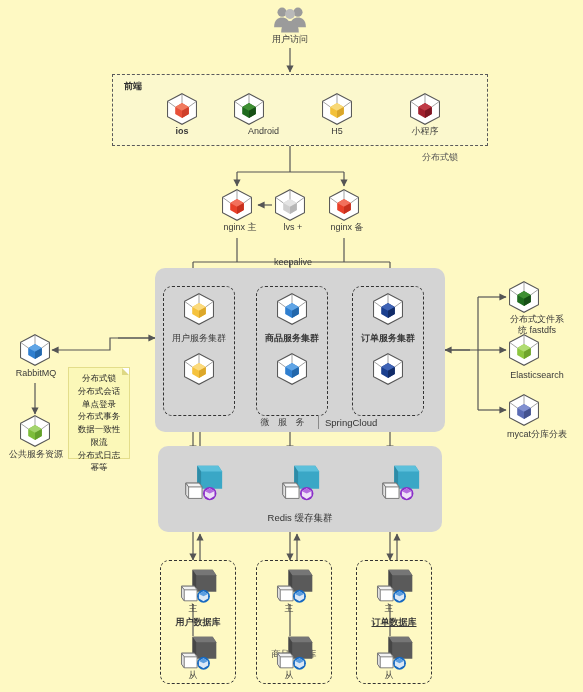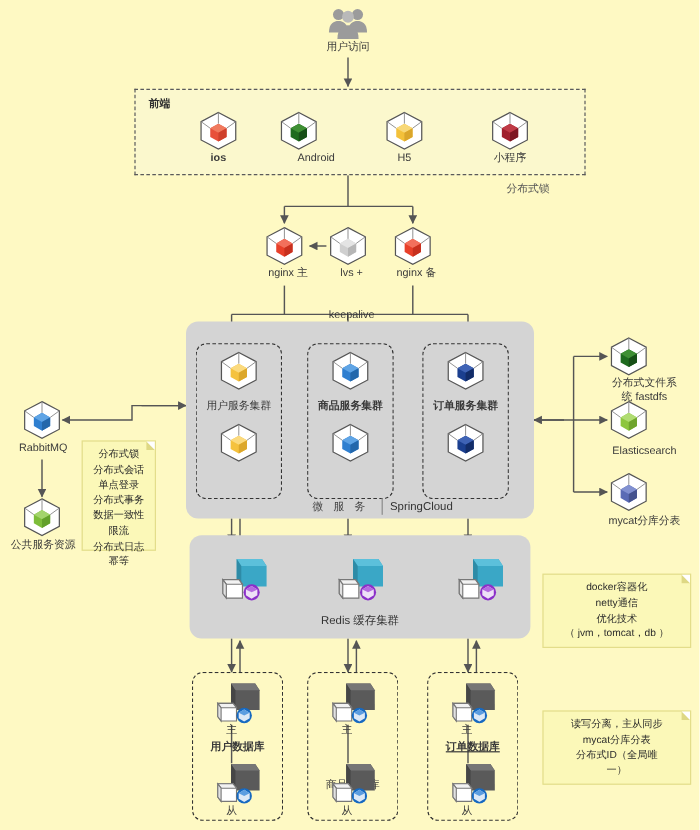--- a/index.html
+++ b/index.html
@@ -384,26 +384,20 @@
       <path d="M6,22 L20,22 L23,26 L23,38 L9,38 L6,34 Z" fill="#fff" stroke="#777" stroke-width="1"></path>
       <path d="M6,22 L20,22 L23,26 L9,26 Z" fill="#f2f2f2" stroke="#777" stroke-width="1"></path>
       <path d="M9,26 L9,38 L6,34 L6,22 Z" fill="#e2e2e2" stroke="#777" stroke-width="1"></path>
       <circle cx="31" cy="33" r="7" fill="#8b2fc9"></circle>
       <path d="M31,27.5 L36,30.5 L36,35.5 L31,38.5 L26,35.5 L26,30.5 Z" fill="#fff" opacity="0.85"></path>
       <path d="M31,27.5 L36,30.5 L31,33 L26,30.5 Z" fill="#b46be0"></path>
     </svg>
   </div>
   <div class="lbl" style="left:245px;top:512px;width:110px;font-size:9.5px;color:#333;">Redis 缓存集群</div>
 
-  <div class="note" style="left:452px;top:478px;width:124px;height:62px;">
-    <div>docker容器化</div>
-    <div>netty通信</div>
-    <div>优化技术</div>
-    <div>（ jvm，tomcat，db ）</div>
-  </div>
 
   <div class="grp" style="left:160px;top:560px;width:76px;height:124px;"></div>
   <div class="grp" style="left:256px;top:560px;width:76px;height:124px;"></div>
   <div class="grp" style="left:356px;top:560px;width:76px;height:124px;"></div>
 
   <div class="abs" style="left:176px;top:566px;width:44px;height:40px;">
     <svg viewBox="0 0 48 44">
       <path d="M18,4 L40,4 L44,10 L44,28 L22,28 L18,22 Z" fill="#5a5a5a"></path>
       <path d="M18,4 L40,4 L44,10 L22,10 Z" fill="#767676"></path>
       <path d="M22,10 L22,28 L18,22 L18,4 Z" fill="#464646"></path>
@@ -485,20 +479,14 @@
       <path d="M6,22 L20,22 L23,26 L23,38 L9,38 L6,34 Z" fill="#fff" stroke="#777" stroke-width="1"></path>
       <path d="M6,22 L20,22 L23,26 L9,26 Z" fill="#f2f2f2" stroke="#777" stroke-width="1"></path>
       <path d="M9,26 L9,38 L6,34 L6,22 Z" fill="#e2e2e2" stroke="#777" stroke-width="1"></path>
       <circle cx="30" cy="33" r="7" fill="#1669c1"></circle>
       <path d="M30,27.5 L35,30.5 L35,35.5 L30,38.5 L25,35.5 L25,30.5 Z" fill="#fff" opacity="0.85"></path>
       <path d="M30,27.5 L35,30.5 L30,33 L25,30.5 Z" fill="#5b9de0"></path>
     </svg>
   </div>
   <div class="lbl" style="left:369px;top:670px;width:40px;">从</div>
 
-  <div class="note" style="left:452px;top:592px;width:124px;height:62px;">
-    <div>读写分离，主从同步</div>
-    <div>mycat分库分表</div>
-    <div>分布式ID（全局唯</div>
-    <div>一）</div>
-  </div>
 
 </div>
 
 </body></html>

